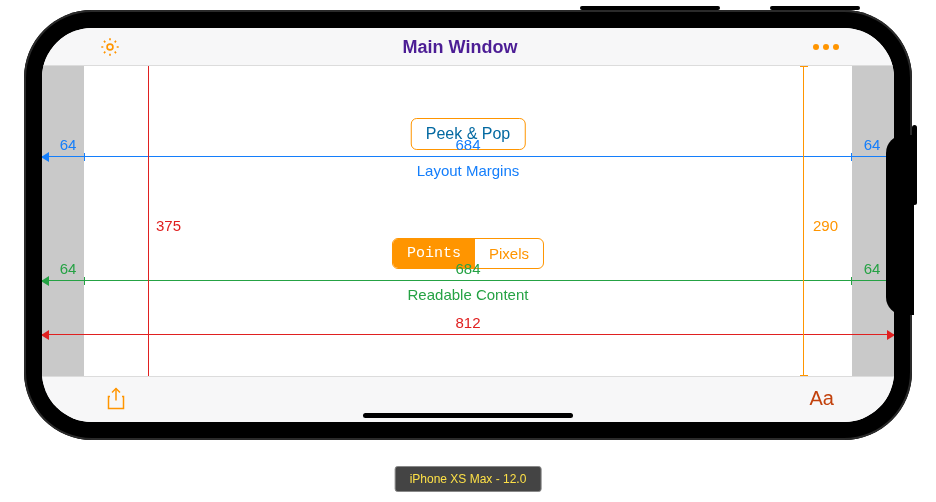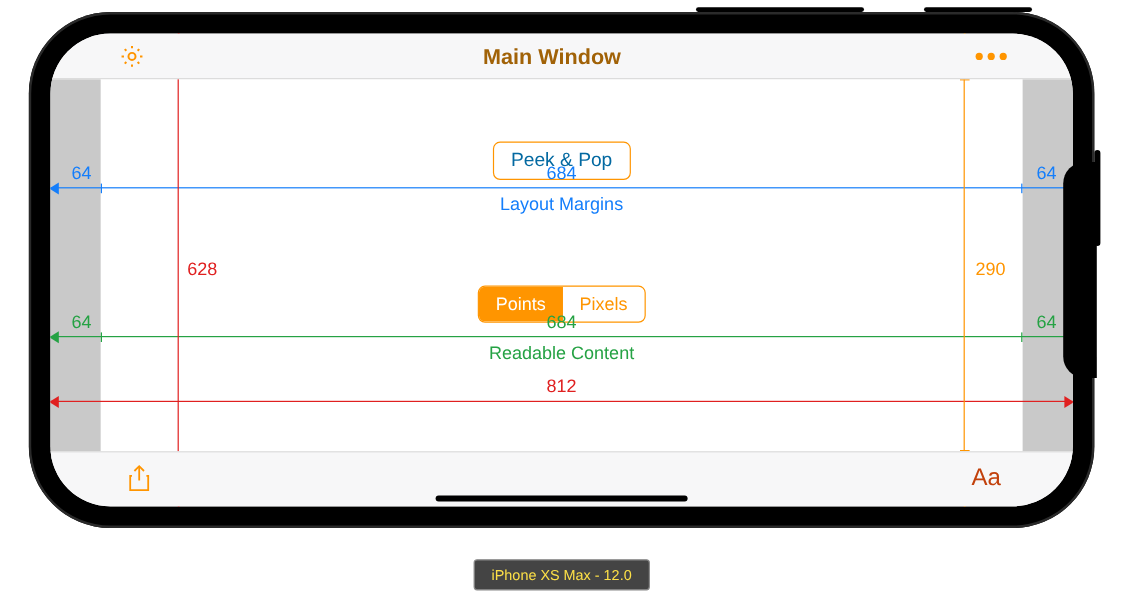--- a/index.html
+++ b/index.html
@@ -77,21 +77,21 @@
     padding: 0 56px;
     z-index: 20;
   }
   .nav-title {
     position: absolute;
     left: 0; right: 16px; top: 0;
     text-align: center;
     line-height: 38px;
     font-size: 18px;
     font-weight: 600;
-    color: #a16207;
+    color: #4c1d95;
     pointer-events: none;
   }
   .nav-icon { color: #FF9500; width: 24px; height: 24px; display: inline-flex; align-items: center; justify-content: center; }
   .more-dots { display:flex; gap:4px; }
   .more-dots span { width:6px; height:6px; border-radius:50%; background:#FF9500; }
 
   .toolbar {
     position: absolute;
     left: 0; right: 0; bottom: 0;
     height: 46px;
@@ -135,21 +135,21 @@
     position:absolute; left:50%; transform:translateX(-50%);
     top:172px;
     display:flex;
     border:1.5px solid #FF9500;
     border-radius:6px;
     overflow:hidden;
     font-size:15px;
     background:#fff;
   }
   .segmented div { padding:6px 14px; }
-  .seg-active { background:#FF9500; color:#fff; }
+  .seg-active { background:#FF9500; color:#fff;font-family:Liberation Mono, monospace; }
   .seg-inactive { color:#FF9500; }
 
   
   .blue { color:#147EFB; }
   .green { color:#25A244; }
   .red { color:#E02020; }
   .orange { color:#FF9500; }
 
   .hline {
     position:absolute; height:0; border-top:1.5px solid currentColor;
@@ -266,21 +266,21 @@
     </div>
     <span class="guide-label green" style="left:26px; top:232px;">64</span>
     <span class="guide-label green" style="left:50%; top:232px;">684</span>
     <span class="guide-label green" style="left:calc(100% - 22px); top:232px;">64</span>
     <span class="caption green" style="top:258px;">Readable Content</span>
 
     <div class="hline red arrow-l arrow-r" style="left:0; right:0; top:306px;"></div>
     <span class="guide-label red" style="left:50%; top:286px;">812</span>
 
     <div class="vline red arrow-t arrow-b" style="left:106px; top:0; bottom:0;"></div>
-    <span class="guide-label-v red" style="left:114px; top:50%;">628</span>
+    <span class="guide-label-v red" style="left:114px; top:50%;">375</span>
 
     <div class="vline orange arrow-t arrow-b" style="right:90px; top:0; bottom:0;">
       <span class="vtick" style="top:38px;"></span>
       <span class="vtick" style="bottom:46px;"></span>
     </div>
     <span class="guide-label-v orange" style="right:64px; top:18px;">32</span>
     <span class="guide-label-v orange" style="right:56px; top:50%;">290</span>
     <span class="guide-label-v orange" style="right:64px; bottom:14px;">53</span>
 
   </div>

